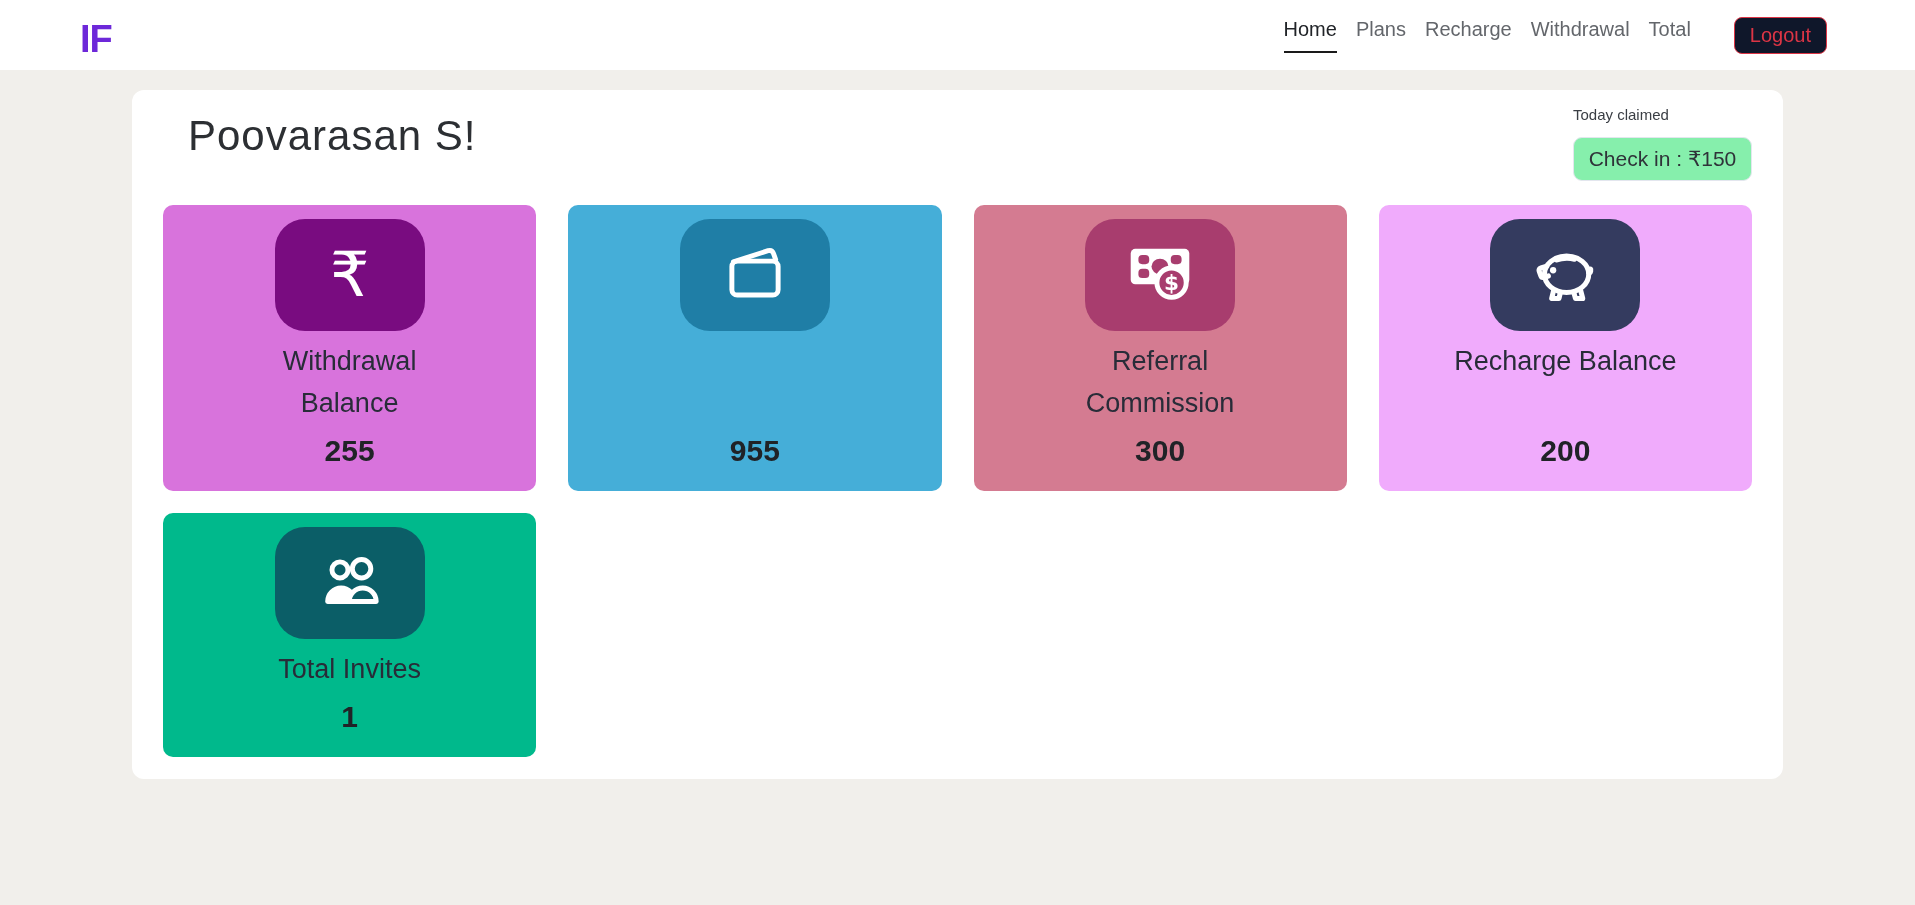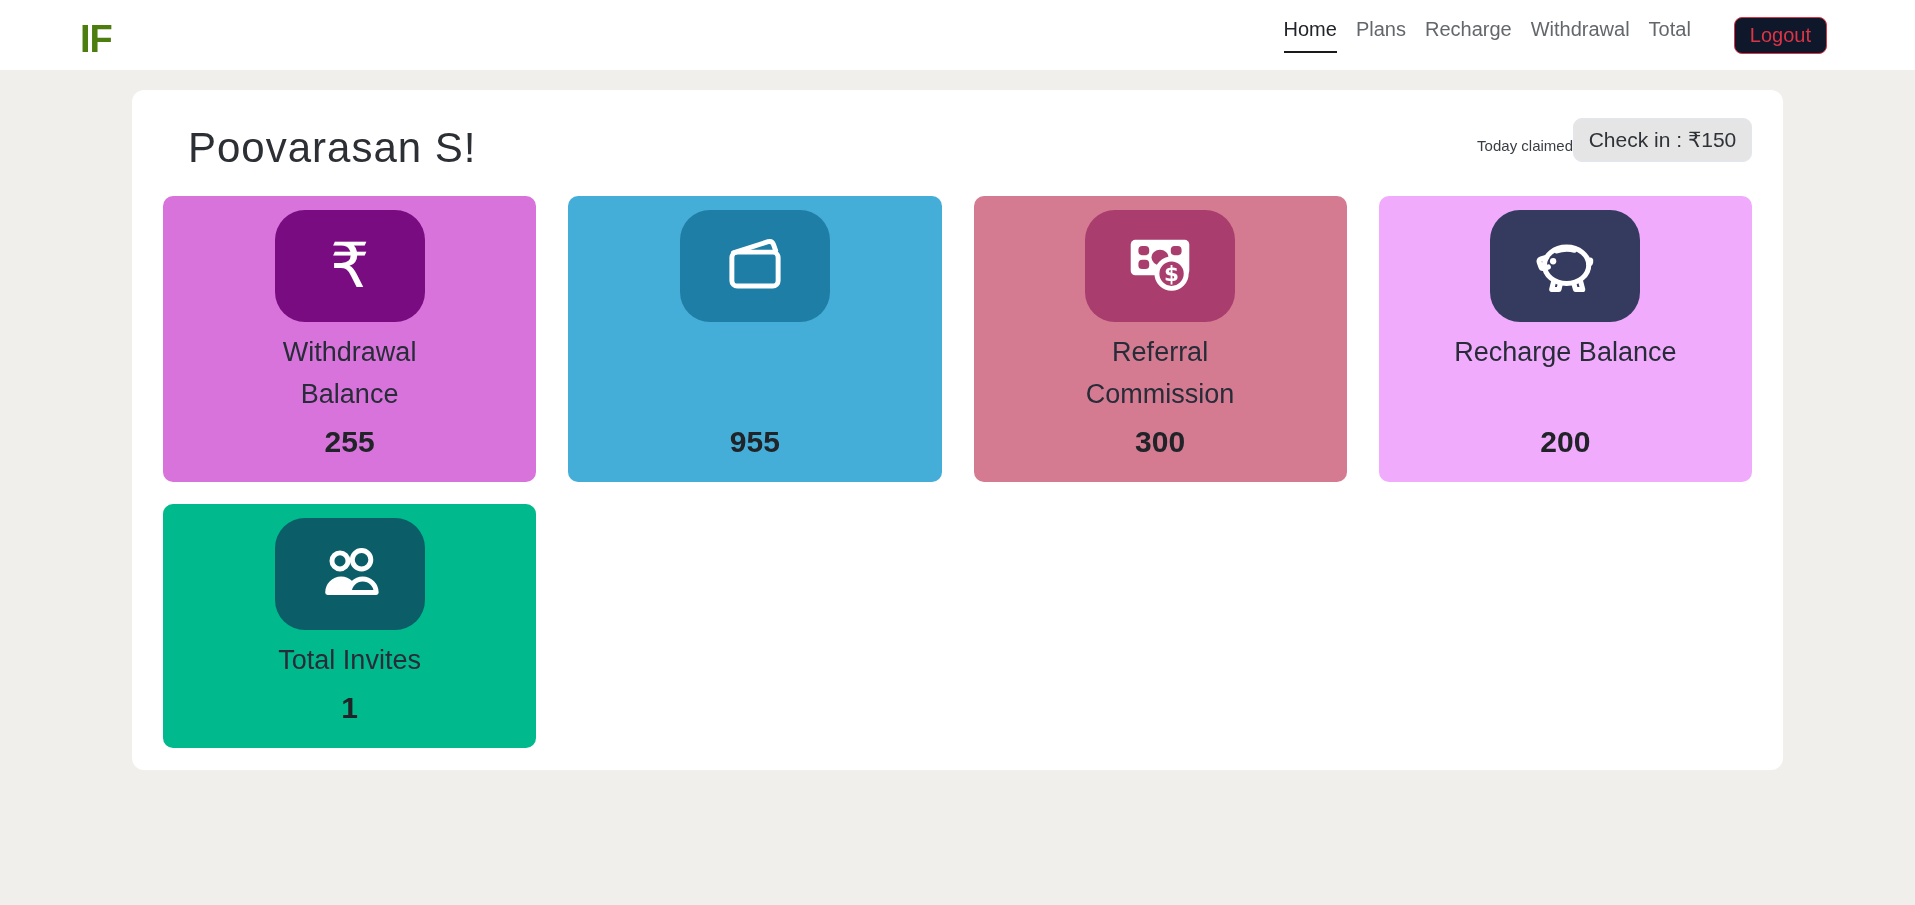--- a/index.html
+++ b/index.html
@@ -7,51 +7,51 @@
   body {
     font-family:"Liberation Sans","DejaVu Sans",sans-serif;
     background:#f1efeb;
   }
   
   .navbar {
     height:70px; background:#ffffff;
     display:flex; align-items:center; justify-content:space-between;
     padding:0 88px 0 80px;
   }
-  .logo { font-size:38px; font-weight:900; color:#4d7c0f; letter-spacing:-1px;margin-top:9px; }
+  .logo { font-size:38px; font-weight:900; color:#6d28d9; letter-spacing:-1px;margin-top:9px; }
   .nav-right { display:flex; align-items:center; column-gap:19px; }
   .nav-link {
     font-size:20px; color:#63666b; cursor:pointer; text-decoration:none;
     padding-bottom:10px; border-bottom:2px solid transparent;
   }
   .nav-link.active { color:#212428; border-bottom-color:#1a1a1a; }
   .logout-btn {
     margin-left:24px; background:#0f172a; color:#dc3545;
     border:1px solid #dc3545; border-radius:8px;
     font-size:20px; padding:6px 15px; cursor:pointer;
     font-family:inherit;
   }
   
   .container {
     width:1651px; margin:20px auto 0; background:#ffffff;
-    border-radius:12px; padding:16px 31px 22px; min-height:670px;
+    border-radius:12px; padding:4px 31px 22px; min-height:670px;
   }
   .header-row {
     display:flex; justify-content:space-between; align-items:flex-start;
     margin:8px 0 24px;
   }
   .greeting {
     font-size:42px; font-weight:300; color:#2c2f33; letter-spacing:1px;
     padding-left:25px; padding-top:10px;
   }
-  .claim-box { display:flex; flex-direction:row; align-items:flex-end; margin-top:4px; }
+  .claim-box { display:flex; flex-direction:column; align-items:flex-start; margin-top:4px;gap:6px; }
   .claim-caption { font-size:15px; color:#3a3e44; margin-bottom:8px; }
   .checkin-btn {
     font-family:inherit; font-size:21px; color:#2f3339;
-    background:#e5e5e5; border:1px solid #e3e6ee; border-radius:9px;
+    background:#86efac; border:1px solid #e3e6ee; border-radius:9px;
     padding:9px 14px; min-width:179px; cursor:pointer;
   }
   
   .cards-grid {
     display:grid; grid-template-columns:repeat(4,1fr); gap:22px 32px;
   }
   .card {
     border-radius:10px; display:flex; flex-direction:column; align-items:center;
     text-align:center; padding:14px 16px 22px;
   }

